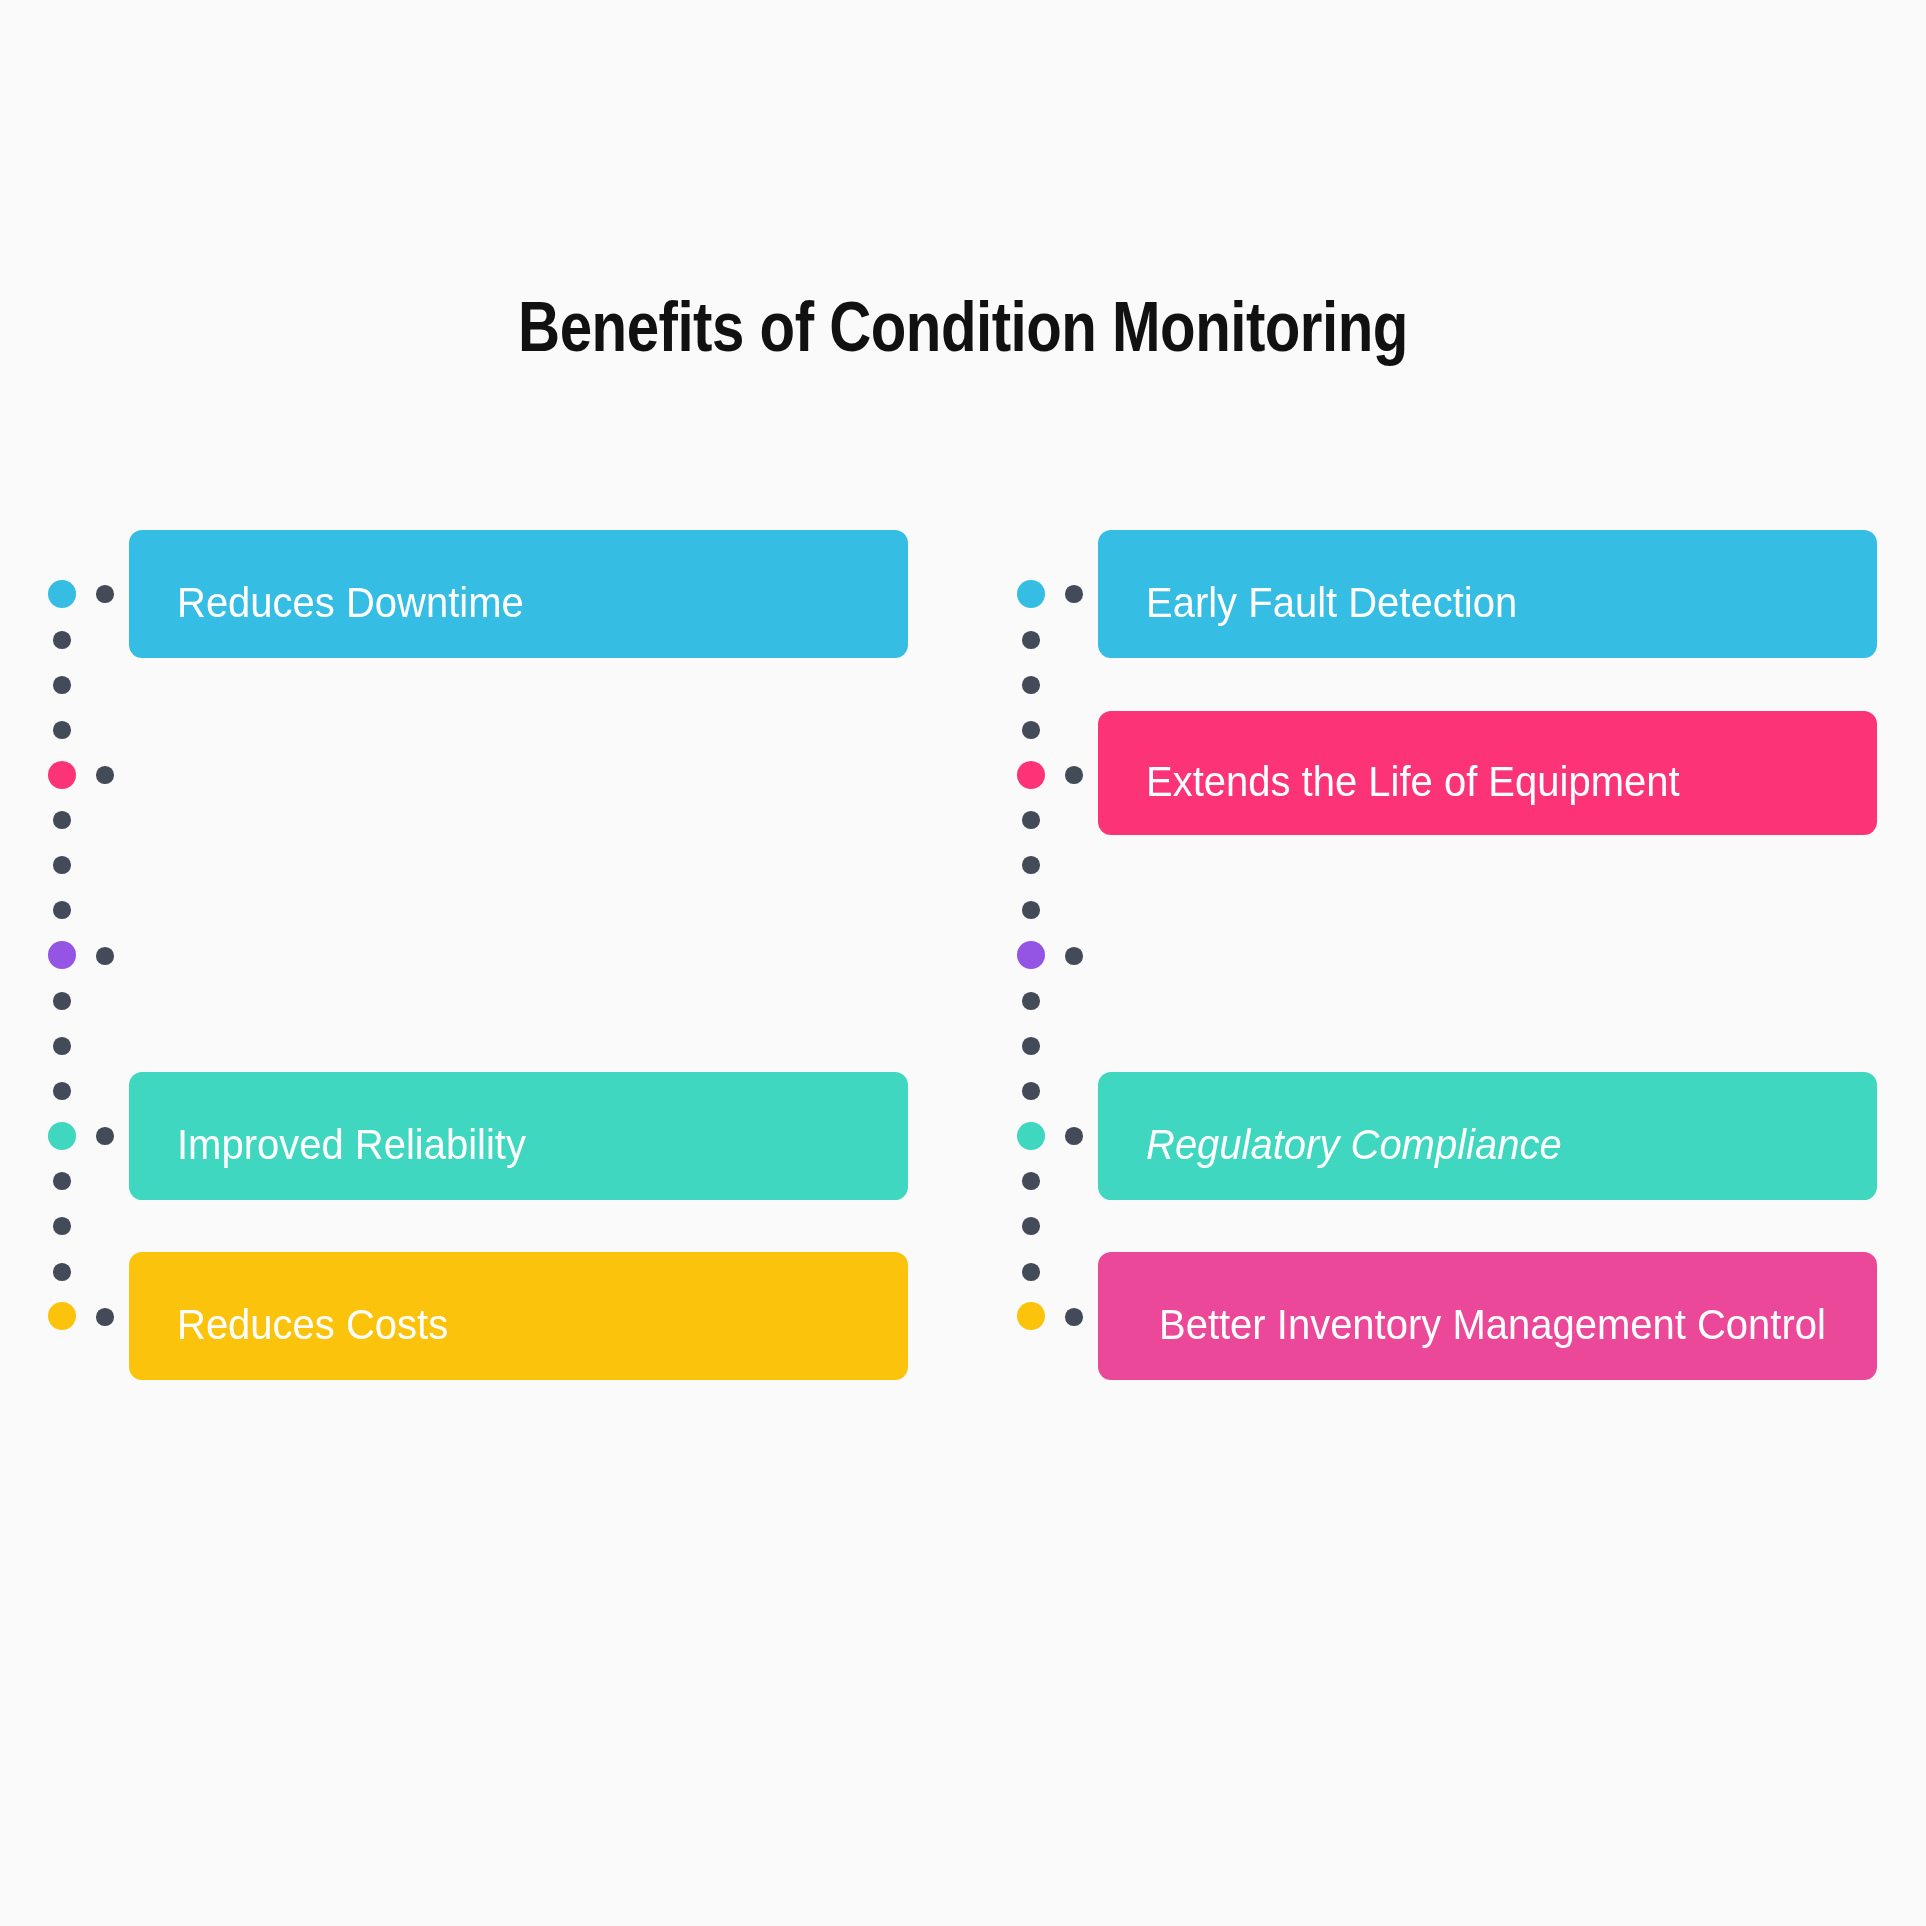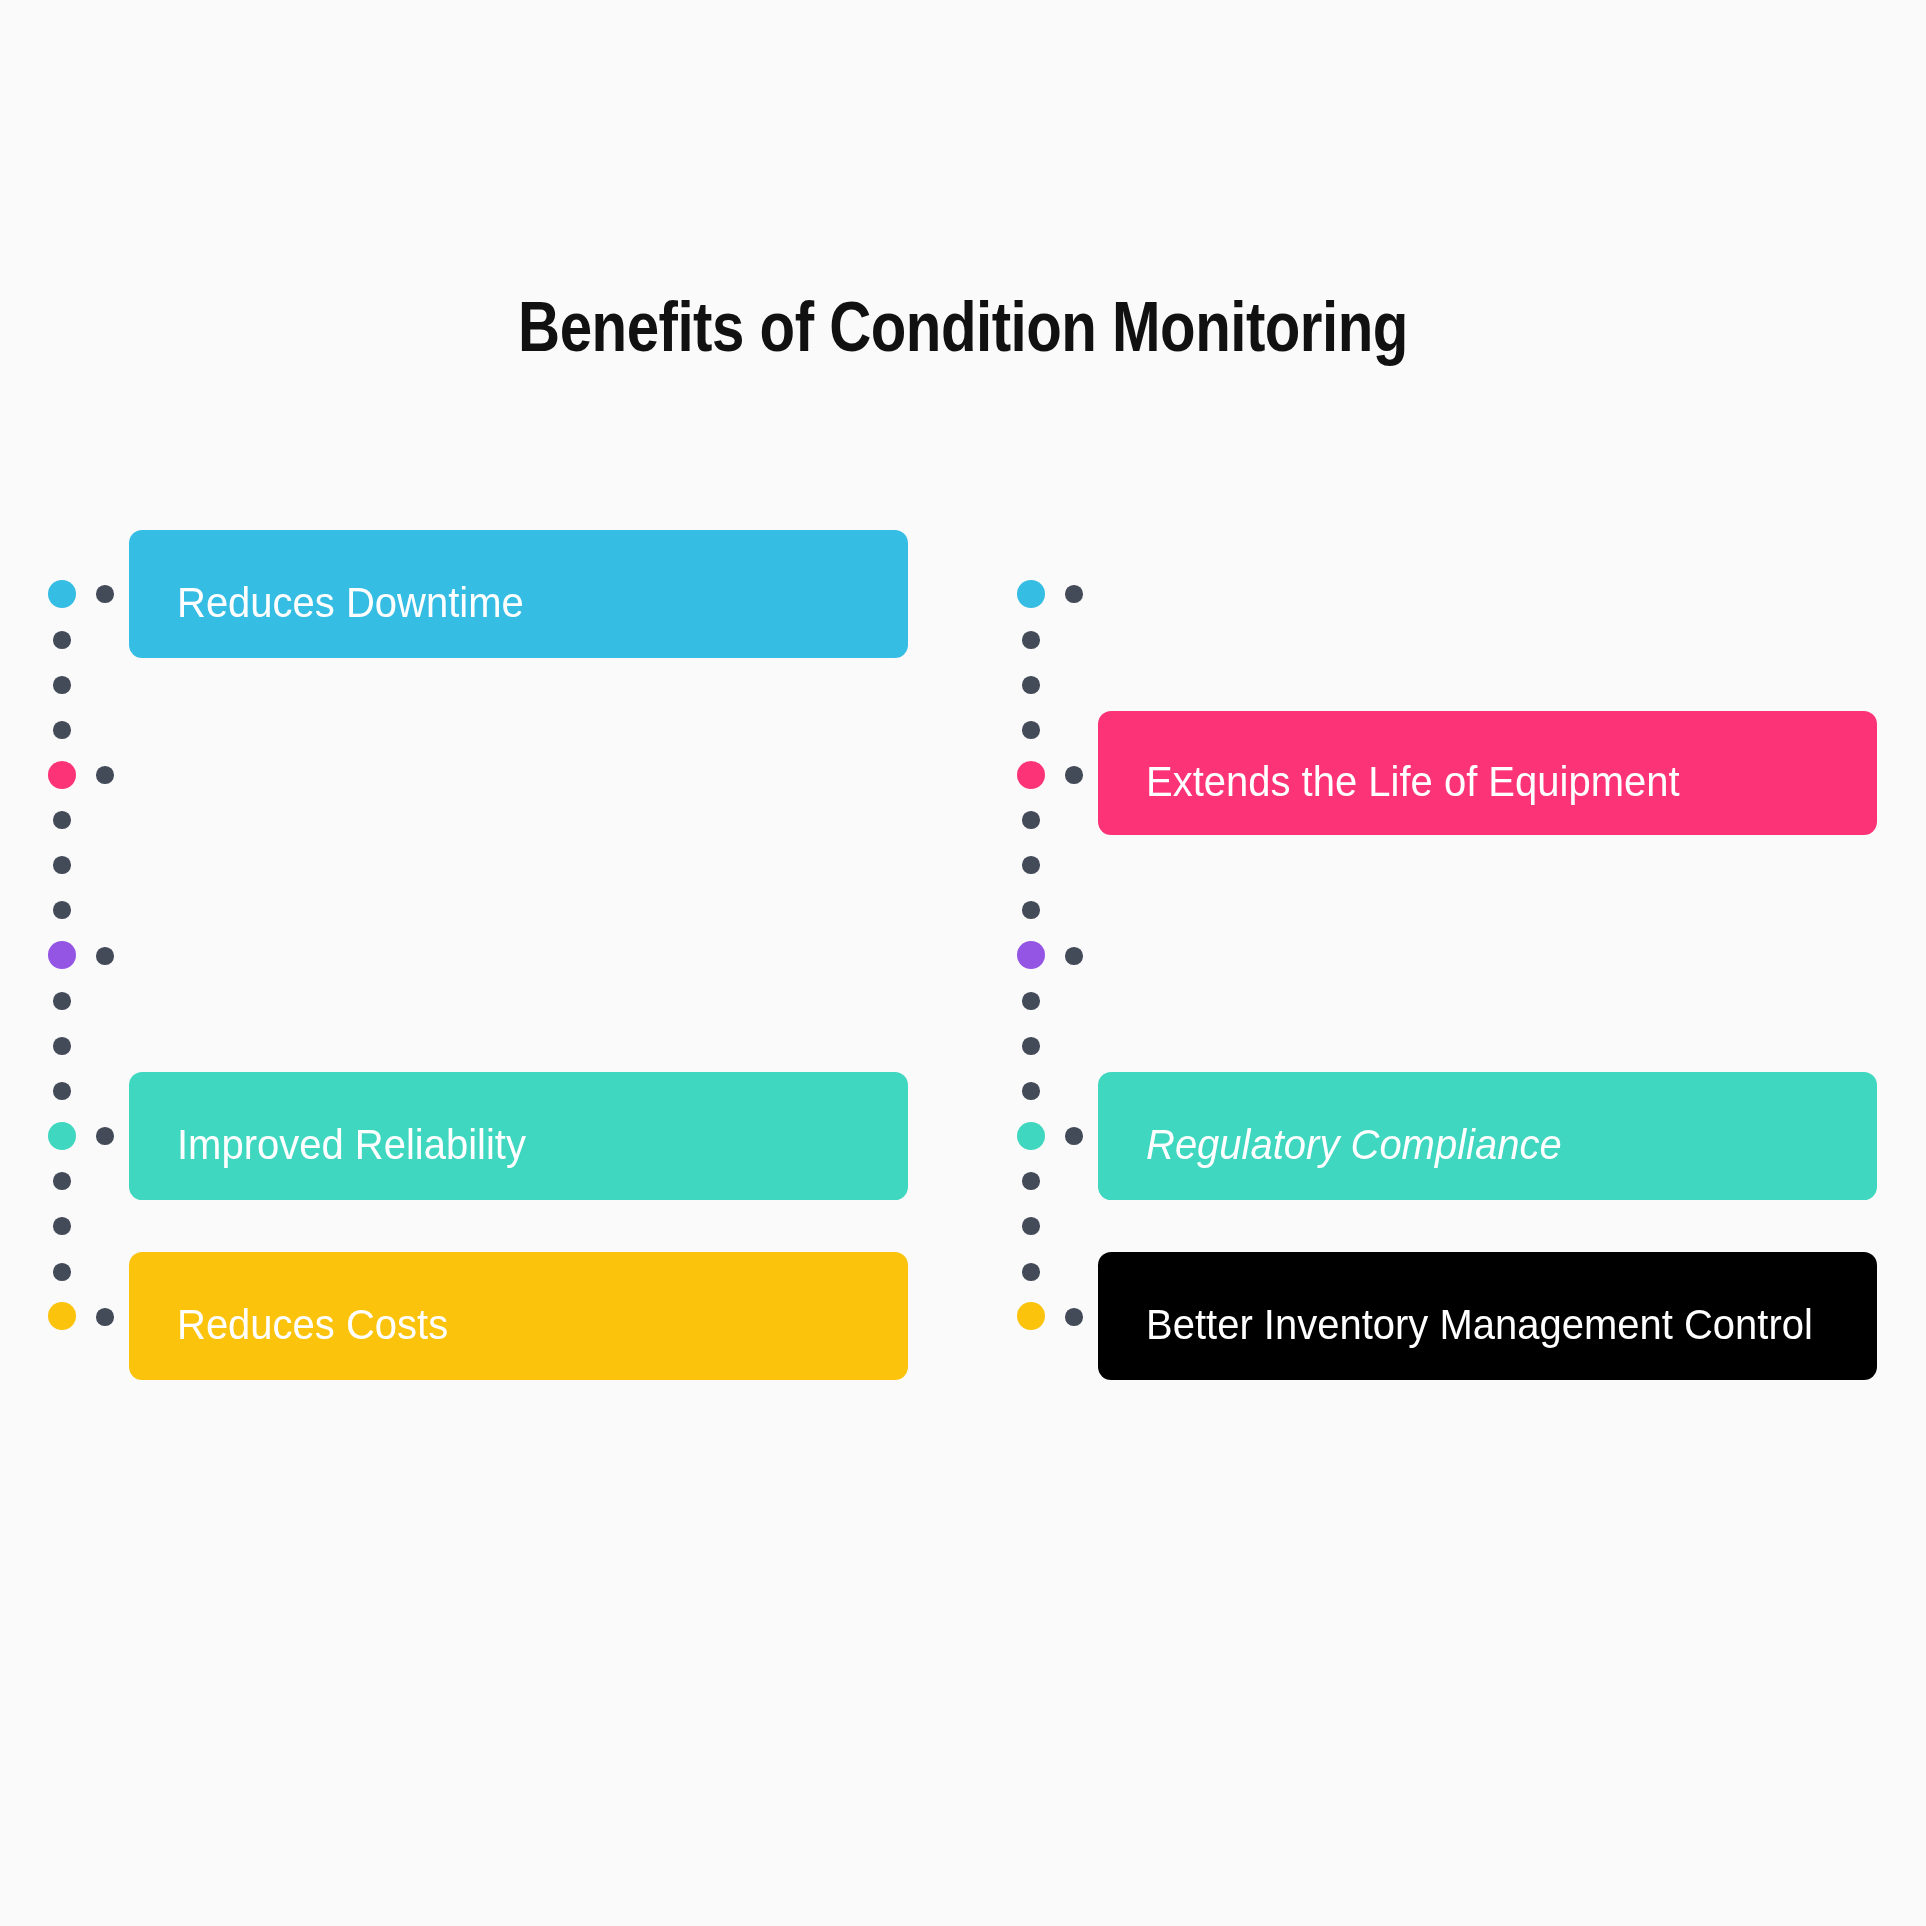--- a/index.html
+++ b/index.html
@@ -192,27 +192,30 @@
           <div class="rail-dot tick" style="top: 552px;"></div>
           <div class="rail-dot big" style="top: 592px; background: rgb(63, 215, 191);"></div>
           <div class="rail-dot pair" style="top: 597px;"></div>
           <div class="rail-dot tick" style="top: 642px;"></div>
           <div class="rail-dot tick" style="top: 687px;"></div>
           <div class="rail-dot tick" style="top: 733px;"></div>
           <div class="rail-dot big" style="top: 772px; background: rgb(251, 195, 12);"></div>
           <div class="rail-dot pair" style="top: 778px;"></div>
         </div>
       <div class="bars">
+          <div class="bar" style="top: 0px; height: 128px; background: rgb(53, 189, 228);">
+            <div class="bar-label">Early Fault Detection</div>
+          </div>
           <div class="bar" style="top: 181px; height: 124px; background: rgb(252, 51, 119);">
             <div class="bar-label">Extends the Life of Equipment</div>
           </div>
           <div class="bar" style="top: 542px; height: 128px; background: rgb(63, 215, 191); font-style: italic;">
             <div class="bar-label">Regulatory Compliance</div>
           </div>
-          <div class="bar" style="top: 722px; height: 128px; background: #000000;">
+          <div class="bar" style="top: 722px; height: 128px; background: #ec4899; text-align: right;">
             <div class="bar-label">Better Inventory Management Control</div>
           </div>
         </div>
     </div>
 
   </div>
 </div>
 
 
 </body></html>

